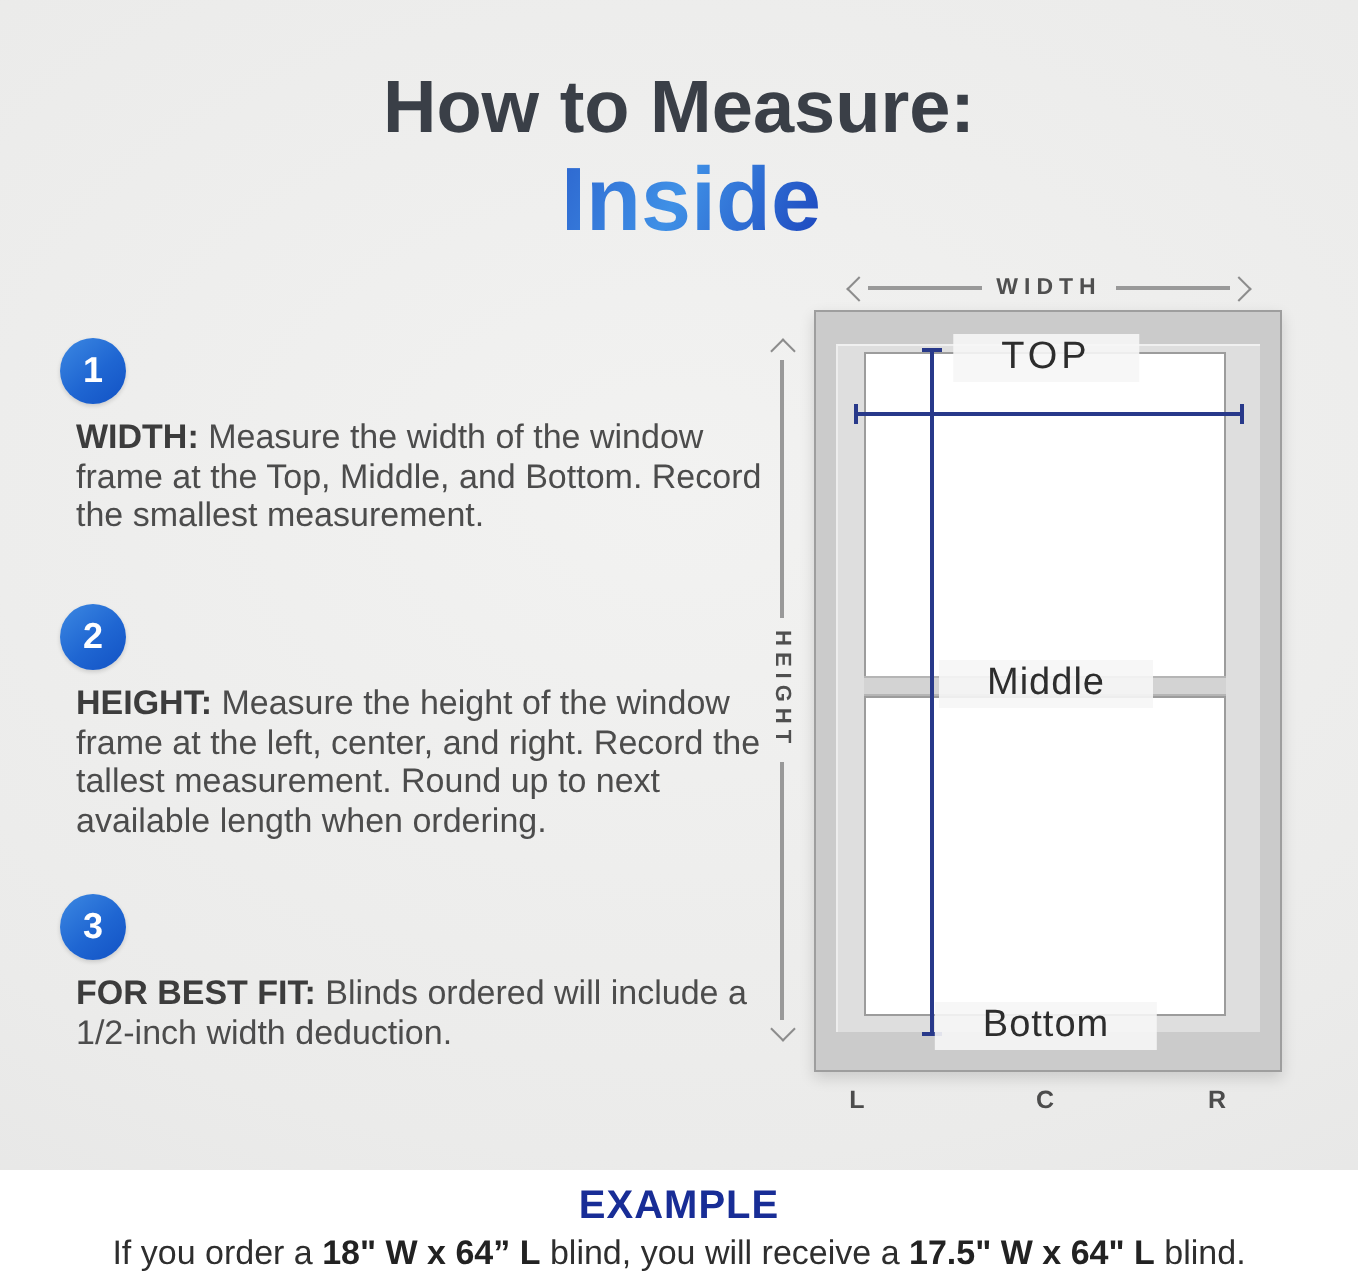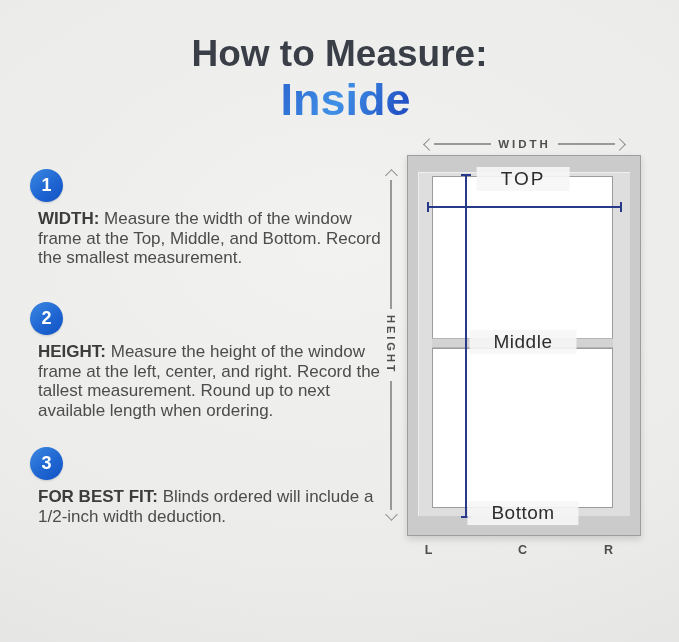--- a/index.html
+++ b/index.html
@@ -170,14 +170,18 @@
 
     <div class="pos-label label-top">TOP</div>
     <div class="pos-label label-middle">Middle</div>
     <div class="pos-label label-bottom">Bottom</div>
 
     <div class="lcr lcr-l">L</div>
     <div class="lcr lcr-c">C</div>
     <div class="lcr lcr-r">R</div>
   </div>
 
+  <div class="example">
+    <div class="example-heading">EXAMPLE</div>
+    <div class="example-text"><span>If you order a </span><b>18" W x 64” L</b><span> blind, you will receive a </span><b>17.5" W x 64" L</b><span> blind.</span></div>
+  </div>
 
 </div>
 
 </body></html>

